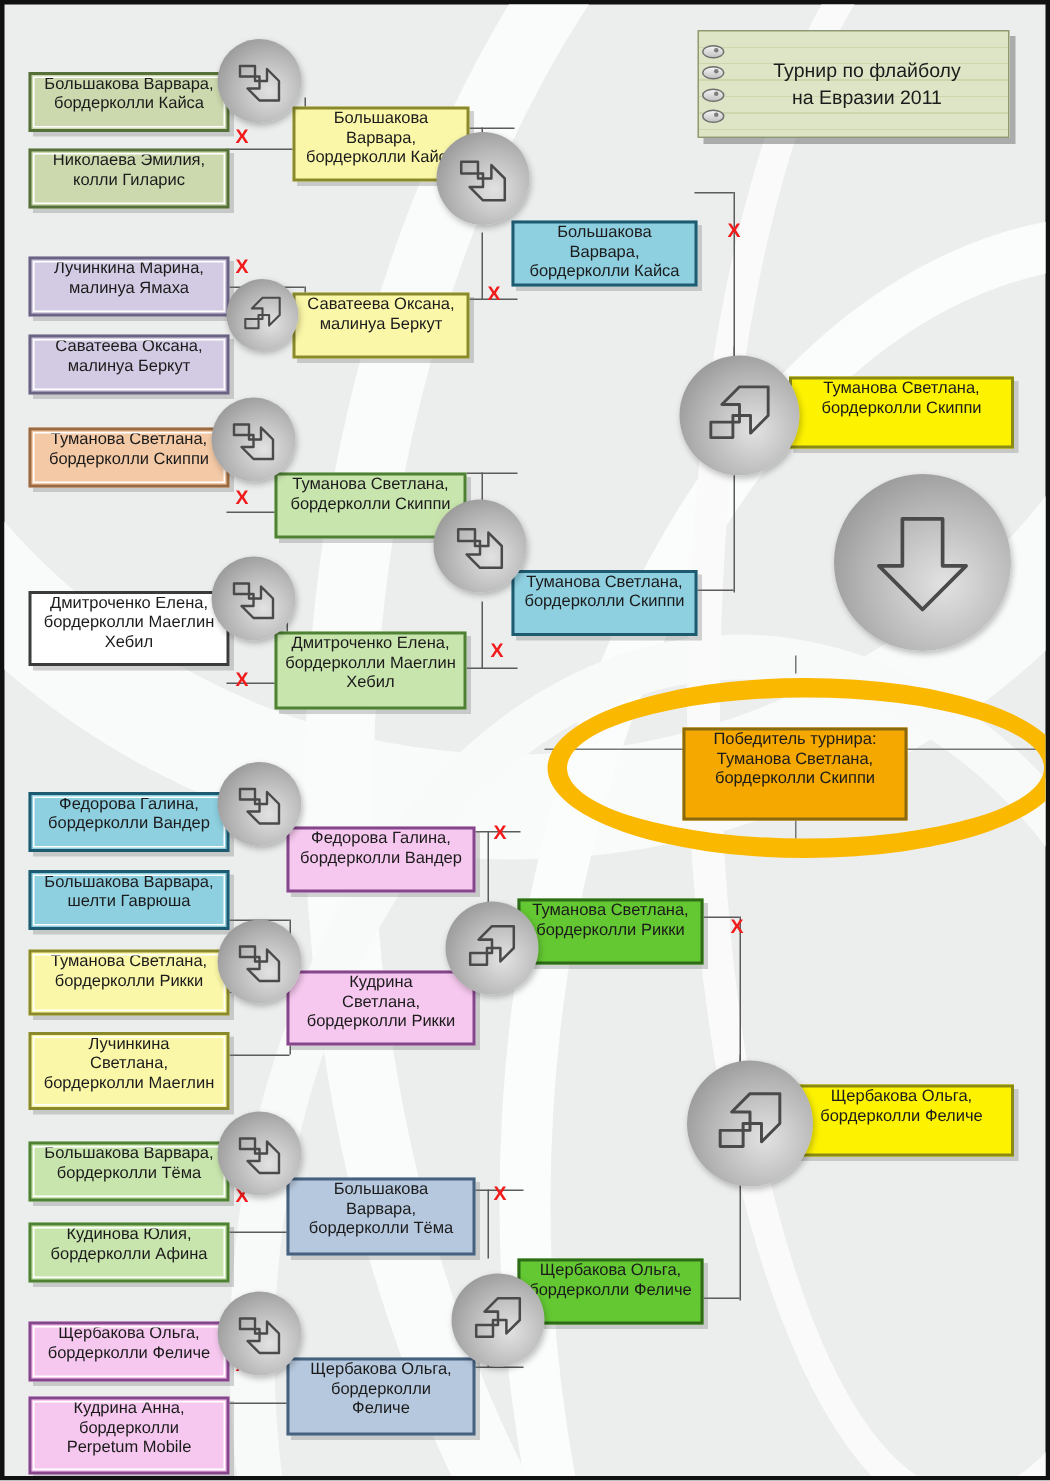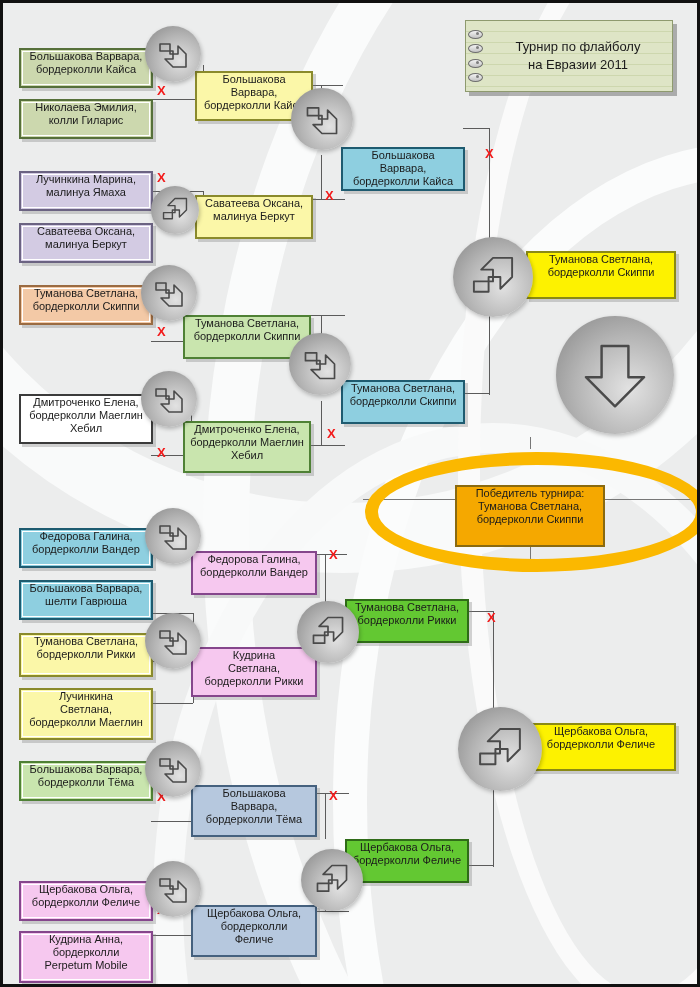--- a/index.html
+++ b/index.html
@@ -258,20 +258,26 @@
       <div>Светлана,</div>
       <div>бордерколли Маеглин</div>
     </div>
   </div>
   <div class="node dbl c-lgreen" style="left:16px;top:738px;width:134px;height:40px;">
     <div class="inner">
       <div>Большакова Варвара,</div>
       <div>бордерколли Тёма</div>
     </div>
   </div>
+  <div class="node dbl c-lgreen" style="left:16px;top:792px;width:134px;height:40px;">
+    <div class="inner">
+      <div>Кудинова Юлия,</div>
+      <div>бордерколли Афина</div>
+    </div>
+  </div>
   <div class="node dbl c-pink" style="left:16px;top:858px;width:134px;height:40px;">
     <div class="inner">
       <div>Щербакова Ольга,</div>
       <div>бордерколли Феличе</div>
     </div>
   </div>
   <div class="node dbl c-pink" style="left:16px;top:908px;width:134px;height:52px;">
     <div class="inner">
       <div>Кудрина Анна,</div>
       <div>бордерколли</div>

